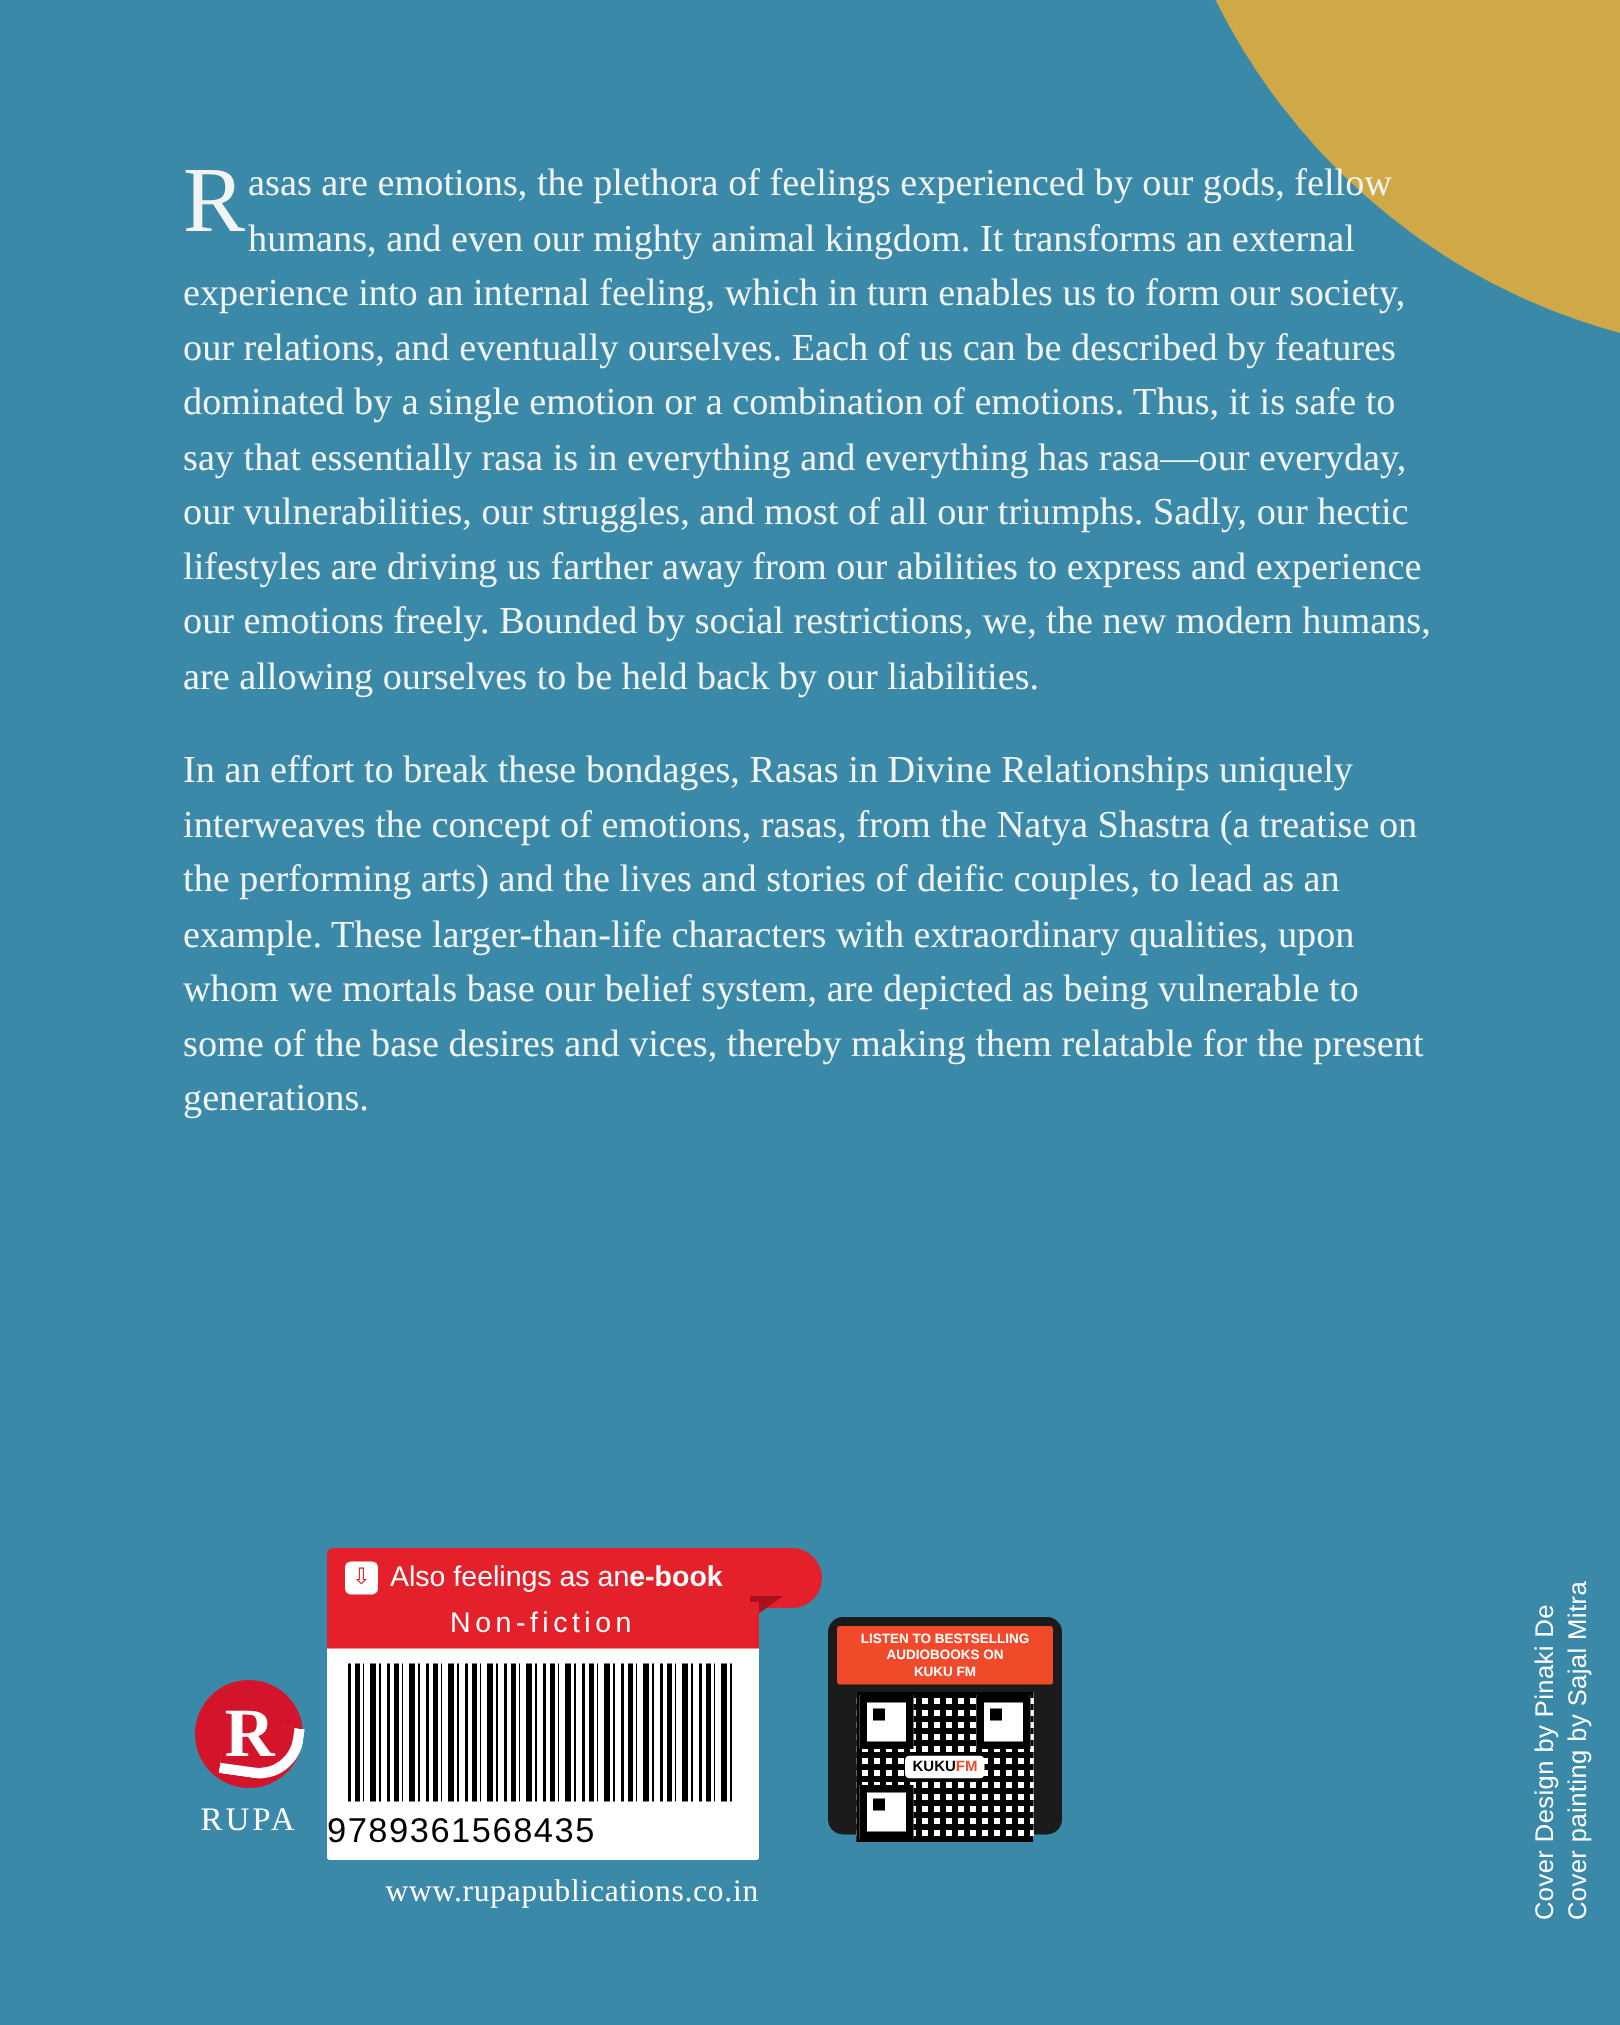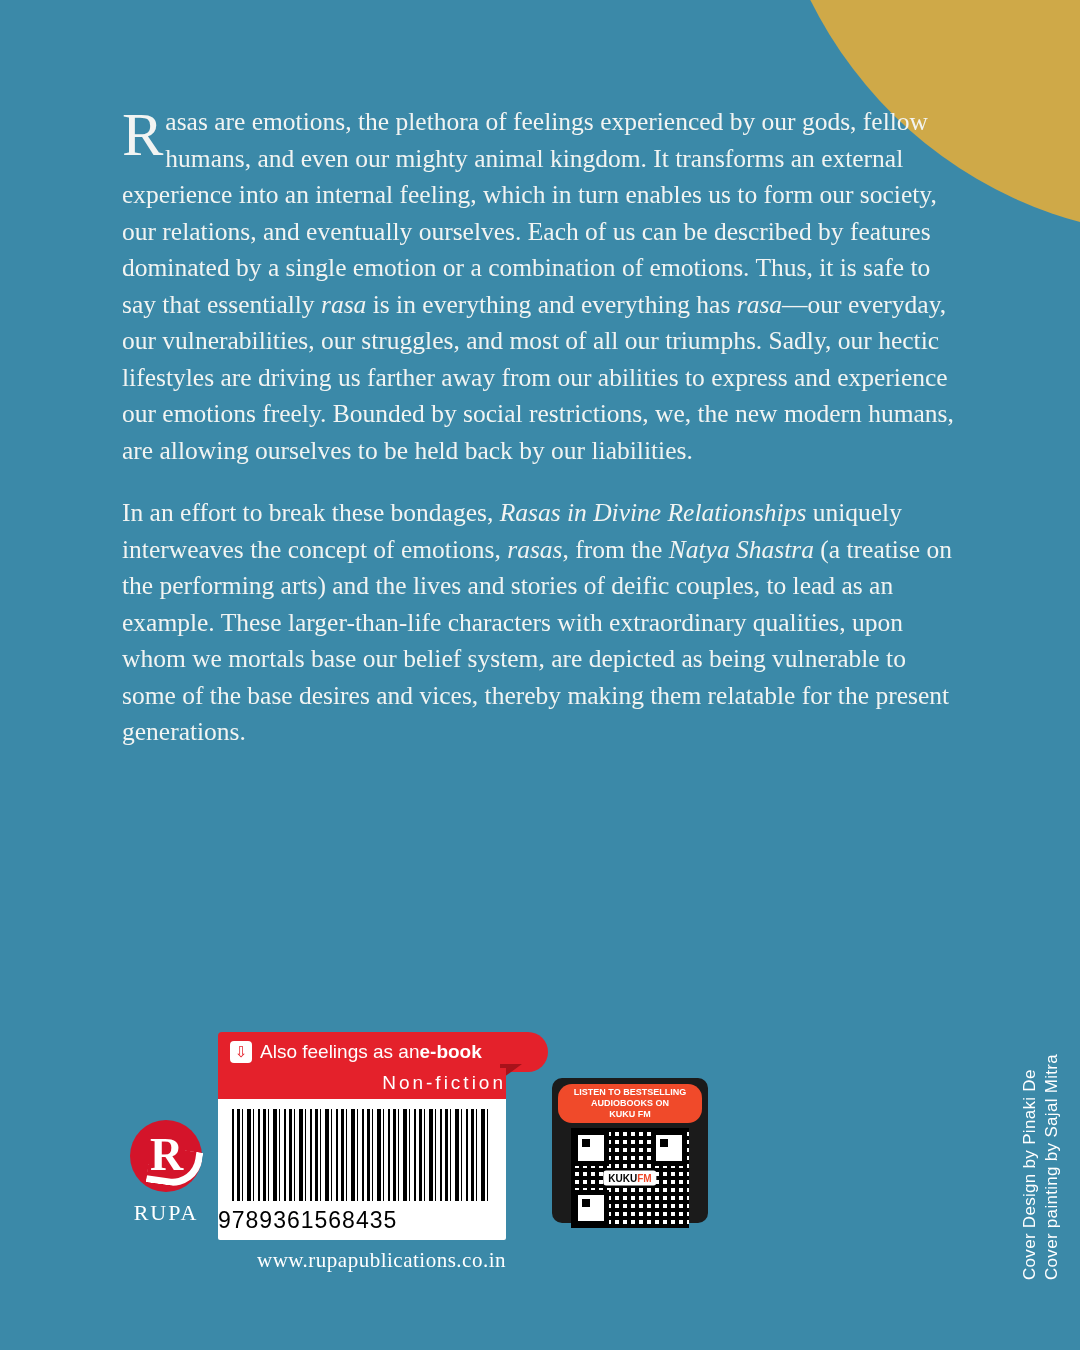--- a/index.html
+++ b/index.html
@@ -53,21 +53,21 @@
   .dropcap-para {
     position: relative;
   }
   .dropcap {
     float: left;
     font-size: 62px;
     line-height: 52px;
     padding: 4px 2px 0 0;
     font-family: "Liberation Serif", serif;
   }
-  .it { font-style: italic; }
+  .it { }
 
   
   .bottom {
     position: absolute;
     left: 0;
     top: 1020px;
     width: 1080px;
     height: 330px;
   }
 
@@ -161,21 +161,21 @@
     left: 218px;
     top: 48px;
     width: 288px;
     background: #ffffff;
     padding: 0 0 6px 0;
     border-radius: 2px;
   }
   .nonfiction {
     background: #e4212b;
     color: #ffffff;
-    text-align: right;
+    text-align: center;
     font-family: "Liberation Sans", sans-serif;
     font-size: 19px;
     letter-spacing: 3px;
     padding: 4px 0 5px 0;
   }
   .bars {
     height: 92px;
     margin: 10px 14px 4px 14px;
     background:
       repeating-linear-gradient(90deg,
@@ -218,21 +218,21 @@
     top: 58px;
     width: 156px;
     height: 145px;
     background: #1b1b1b;
     border-radius: 10px;
     padding: 6px;
     box-sizing: border-box;
   }
   .kuku-head {
     background: #f04a2a;
-    border-radius: 14px;
+    border-radius: 2px;
     color: #ffffff;
     font-family: "Liberation Sans", sans-serif;
     font-size: 9px;
     font-weight: bold;
     text-align: center;
     line-height: 11px;
     padding: 3px 2px;
   }
   .qr {
     position: relative;

